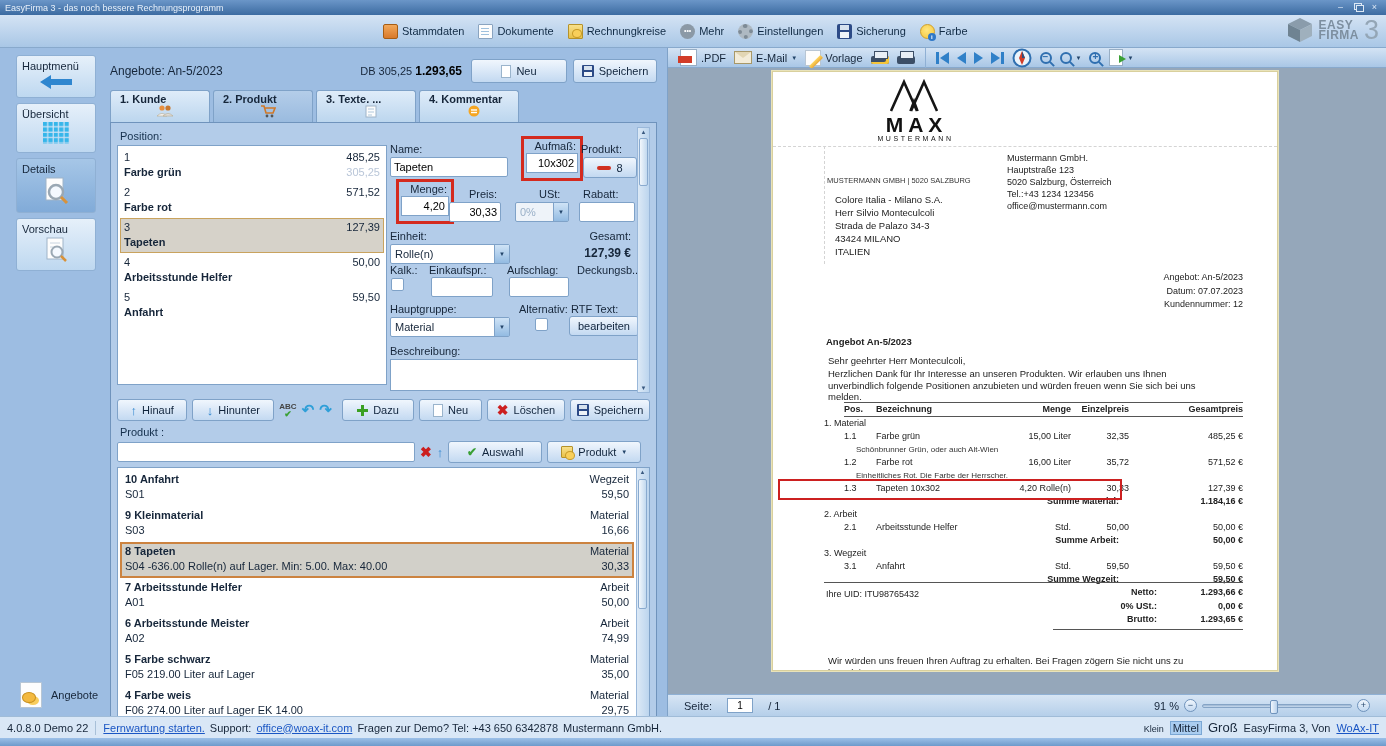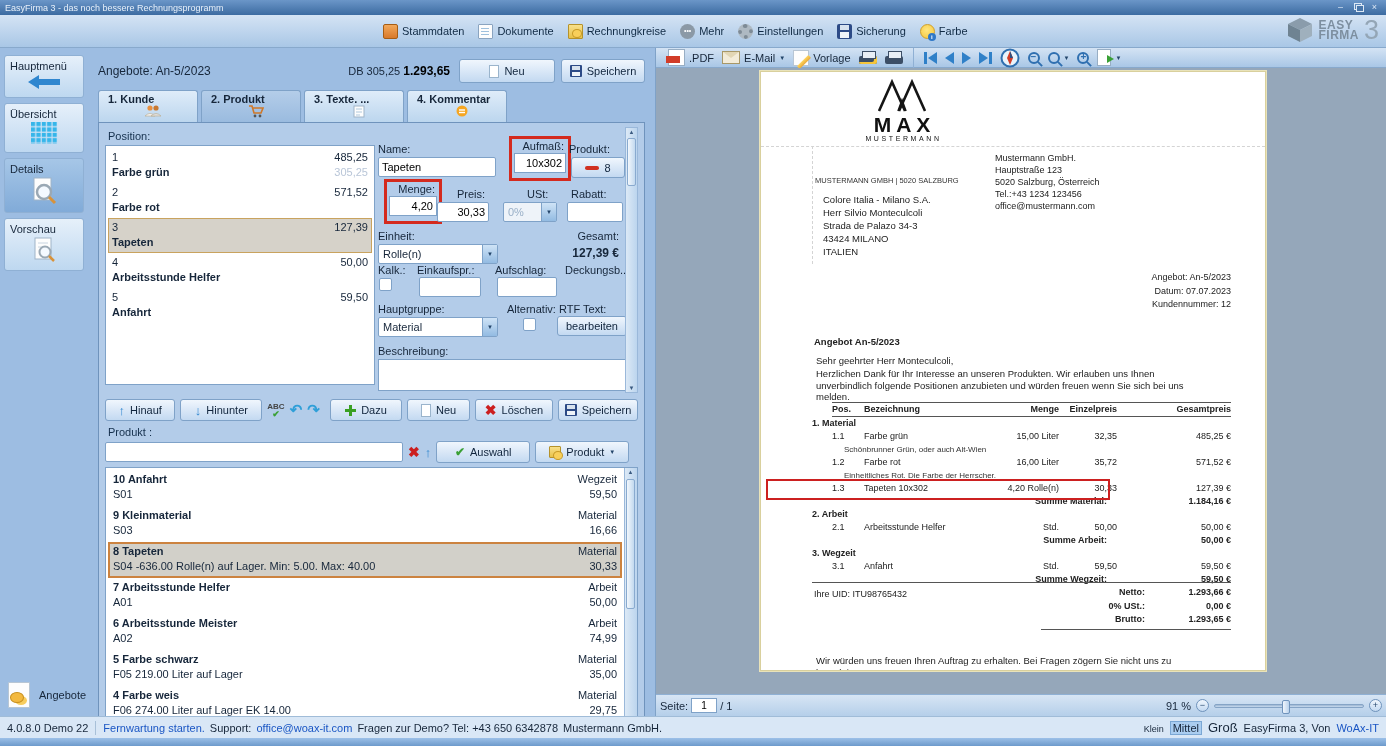--- a/index.html
+++ b/index.html
@@ -30,21 +30,21 @@
   .ico-floppy::after { content:""; position:absolute; left:3px; top:8px; width:9px; height:6px; background:#eef3f8; }
   .ico-bulb { background:radial-gradient(circle at 45% 40%, #ffe680, #f5c53a); border-radius:50%; border:1px solid #cf9f2a; }
   .ico-bulb::after { content:"i"; position:absolute; right:-2px; bottom:-3px; width:8px; height:8px; background:#2f78c8; border-radius:50%; color:#fff; font-size:6px; line-height:8px; text-align:center; font-weight:bold; }
   .app-logo { position:absolute; right:7px; top:2px; display:flex; align-items:center; gap:5px; }
   .logo-text { color:#7d8fa0; font-weight:bold; font-size:12px; line-height:10px; letter-spacing:0.5px; }
   .logo-num { font-size:27px; color:#94a6b6; font-weight:300; line-height:26px; }
 
   .main { position:absolute; top:48px; left:0; width:1386px; bottom:30px; display:flex; }
 
   
-  .sidebar { width:88px; flex:none; position:relative; padding:7px 4px 0 4px; }
+  .sidebar { width:88px; flex:none; position:relative; padding:7px 4px 0 4px;margin-left:12px; }
   .side-btn { background:linear-gradient(#e6f0fa,#bed8f0); border:1px solid #8fb0d4; border-radius:3px; margin-bottom:5px; padding:4px 5px 5px; }
   .side-btn.active { background:linear-gradient(#a6c6e7,#81abd8); }
   .side-icn { text-align:center; margin-top:2px; }
   .sidebar-bottom { position:absolute; bottom:8px; left:8px; display:flex; align-items:center; gap:9px; }
   .ico-coins { width:22px; height:26px; background:#fdfdfd; border:1px solid #b8c6d4; border-radius:1px; position:relative; }
   .ico-coins::before { content:""; position:absolute; left:1px; top:9px; width:12px; height:9px; background:#f3b93f; border:1px solid #c8901e; border-radius:50%; box-shadow:4px 3px 0 -1px #f8cd5e; }
 
   
   .editor { width:567px; flex:none; display:flex; flex-direction:column; padding:8px 10px 21px; }
   .editor-header { display:flex; align-items:center; height:30px; flex:none; }
@@ -154,47 +154,47 @@
   .doc-meta { position:absolute; right:34px; top:199px; text-align:right; font-size:9px; line-height:13.5px; }
   .doc-title { position:absolute; left:0; right:0; top:242px; text-align:center; font-weight:bold; font-size:14px; }
   .doc-subject { position:absolute; left:53px; top:264px; font-weight:bold; font-size:9.5px; }
   .doc-greet { position:absolute; left:55px; top:283px; font-size:9.5px; }
   .doc-intro { position:absolute; left:55px; top:296px; width:392px; font-size:9.5px; line-height:11.5px; }
   .doc-table { position:absolute; left:51px; top:330px; width:419px; font-size:9px; }
   .t-cols { display:grid; grid-template-columns:32px 1fr 80px 58px 110px; line-height:13px;margin-left:20px; }
   .t-cols .c3, .t-cols .c4, .t-cols .c5 { text-align:right; padding-right:4px; }
   .t-cols .c5 { padding-right:0; }
   .t-head { font-weight:bold; border-top:1px solid #555; border-bottom:1px solid #555; }
-  .t-sec { font-weight:bold; line-height:13px; }
+  .t-sec { font-weight:normal; line-height:13px; }
   .t-item { position:relative; }
   .t-desc { font-size:8px; color:#333; line-height:13px; padding-left:32px; }
   .t-sum { display:grid; grid-template-columns:1fr 110px; font-weight:bold; line-height:13px; }
   .t-sum .sl { text-align:right; padding-right:14px; }
   .t-sum .sv { text-align:right; }
   .row-redbox { position:absolute; left:-46px; top:-3px; width:344px; height:21px; border:2px solid #cc2020; }
   .doc-divider { position:absolute; left:51px; right:34px; top:510px; border-top:1px solid #555; }
   .doc-uid { position:absolute; left:53px; top:517px; font-size:9px; }
   .doc-totals { position:absolute; right:34px; top:514px; width:190px; font-size:9px; }
   .tot-row { display:flex; line-height:13.5px; font-weight:bold; }
   .tot-row .tl { flex:1; text-align:right; padding-right:16px; }
   .tot-row .tv { width:70px; text-align:right; }
   .doc-totals { border-bottom:1px solid #555; padding-bottom:2px; }
   .doc-closing { position:absolute; left:55px; top:583px; width:392px; font-size:9.5px; line-height:11.5px; }
 
-  .pdf-footer { height:22px; background:linear-gradient(#d7e5f4,#b5cfea); border-top:1px solid #8fb0d4; display:flex; align-items:center; gap:3px; padding:0 4px; flex:none; }
+  .pdf-footer { height:22px; background:linear-gradient(#d7e5f4,#b5cfea); border-top:1px solid #8fb0d4; display:flex; align-items:center; gap:15px; padding:0 16px; flex:none; }
   .page-input { width:26px; height:15px; border:1px solid #7fa2c8; text-align:center; font-size:10px; }
   .zoom-wrap { margin-left:auto; display:flex; align-items:center; gap:5px; }
   .zbtn { width:13px; height:13px; border:1px solid #6f93bc; border-radius:50%; background:linear-gradient(#f0f6fd,#c3d9f1); font-size:9px; line-height:11px; text-align:center; color:#2a4a70; }
   .ztrack { width:150px; height:4px; background:linear-gradient(#9ab4d0,#c9dcf0); border:1px solid #85a4c6; border-radius:2px; position:relative; }
   .zthumb { position:absolute; left:45%; top:-5px; width:8px; height:14px; background:linear-gradient(90deg,#f0f6fd,#b9d2ec); border:1px solid #6f93bc; border-radius:2px; }
 
   
   .statusbar { position:absolute; left:0; right:0; bottom:8px; height:22px; background:#d9e7f6; border-top:1px solid #a0bcd8; display:flex; align-items:center; gap:5px; padding:0 7px; }
   .sb-sep { width:1px; height:14px; background:#a8c0d8; margin:0 2px; }
-  a.lnk { color:#1a56c4; }
+  a.lnk { color:#1a56c4; text-decoration:underline; }
   .sz-klein { font-size:9px; }
   .sz-mittel { font-size:11px; background:#aacdf0; border:1px solid #7aa7d4; padding:0 2px; }
   .sz-gross { font-size:13px; }
   .sb-right { margin-left:auto; display:flex; align-items:baseline; gap:6px; }
   .window-bottom { position:absolute; left:0; right:0; bottom:0; height:8px; background:linear-gradient(#9cc0e8,#6d9acb); }
 </style>
 </head>
 <body>
 
 <div class="titlebar">

